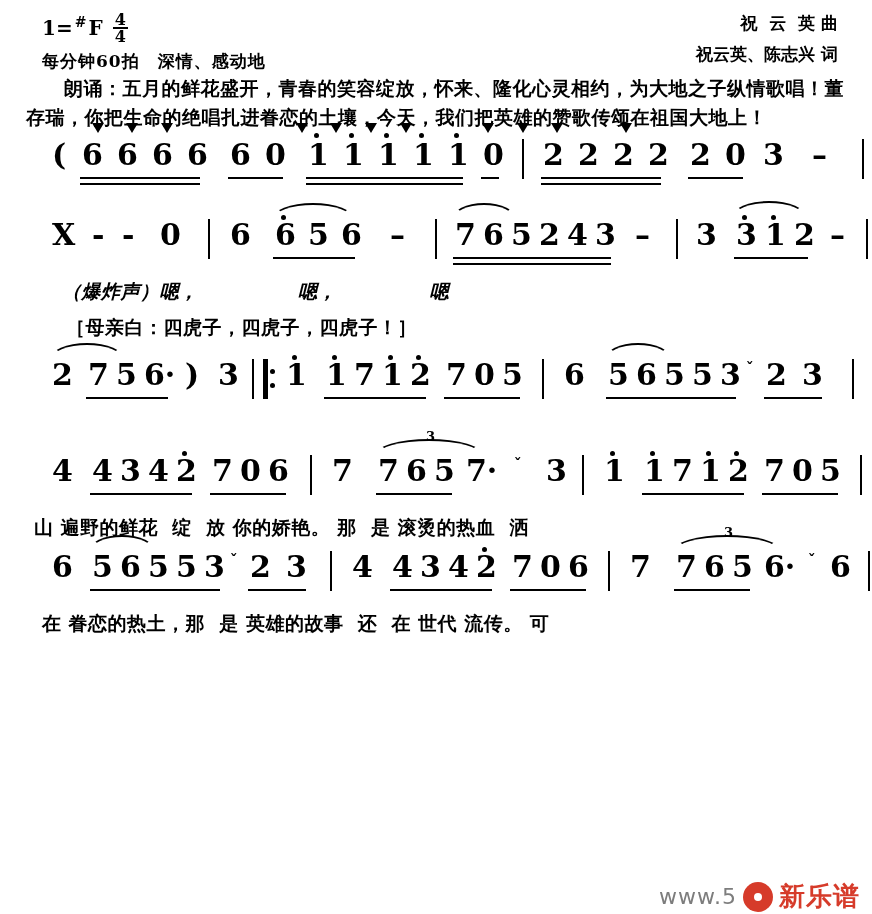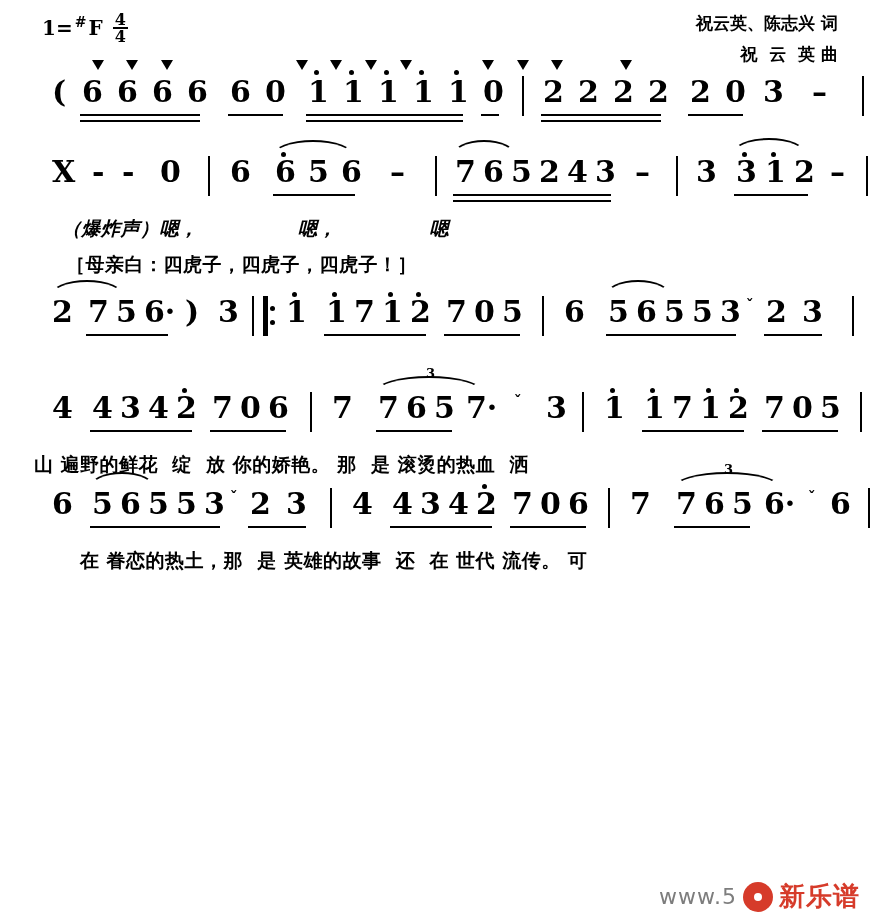--- a/index.html
+++ b/index.html
@@ -256,26 +256,30 @@
   <div class="meta-row">
     <div class="keysig">
       <span>1=</span>
         <span class="sharp">#</span>
         <span>F</span>
       <span class="timesig">
         <span class="num">4</span>
         <span class="den">4</span>
       </span>
     </div>
+    <div class="tempo">
+      <span>每分钟60拍</span><span class="expr">深情、感动地</span>
+    </div>
     <div class="credits">
+      <div class="line">祝  云  英 曲</div>
       <div class="line">祝云英、陈志兴 词</div>
-      <div class="line">祝  云  英 曲</div>
-    </div>
-  </div>
-
+    </div>
+  </div>
+
+  <div class="narration">朗诵：五月的鲜花盛开，青春的笑容绽放，怀来、隆化心灵相约，为大地之子纵情歌唱！董存瑞，你把生命的绝唱扎进眷恋的土壤，今天，我们把英雄的赞歌传颂在祖国大地上！</div>
 
   <div class="system" style="height:84px;margin-top:6px;">
     <div class="notes">
 
       <div class="arrow" style="left:62px;top:-14px;"></div>
       <div class="arrow" style="left:96px;top:-14px;"></div>
       <div class="arrow" style="left:131px;top:-14px;"></div>
       <div class="arrow" style="left:266px;top:-14px;"></div>
       <div class="arrow" style="left:300px;top:-14px;"></div>
       <div class="arrow" style="left:335px;top:-14px;"></div>
@@ -504,21 +508,21 @@
       <div class="slur" style="left:59px;top:-14px;width:62px;"></div>
       <div class="slur" style="left:643px;top:-14px;width:104px;"></div>
       <div class="triplet" style="left:694px;top:-24px;">3</div>
 
       <div class="beam" style="left:60px;top:40px;width:130px;"></div>
       <div class="beam" style="left:218px;top:40px;width:58px;"></div>
       <div class="beam" style="left:360px;top:40px;width:102px;"></div>
       <div class="beam" style="left:480px;top:40px;width:76px;"></div>
       <div class="beam" style="left:644px;top:40px;width:76px;"></div>
     </div>
-    <div class="lyrics" style="top:62px;left:12px;margin-left:38px;">在 眷恋的热土，那  是 英雄的故事  还  在 世代 流传。 可</div>
+    <div class="lyrics" style="top:62px;left:12px;">在 眷恋的热土，那  是 英雄的故事  还  在 世代 流传。 可</div>
   </div>
 
   <div class="watermark">
     <span class="www">www.5</span>
     <span class="wm-disc"></span>
     <span class="wm-text">新乐谱</span>
   </div>
 
 </div>
 

